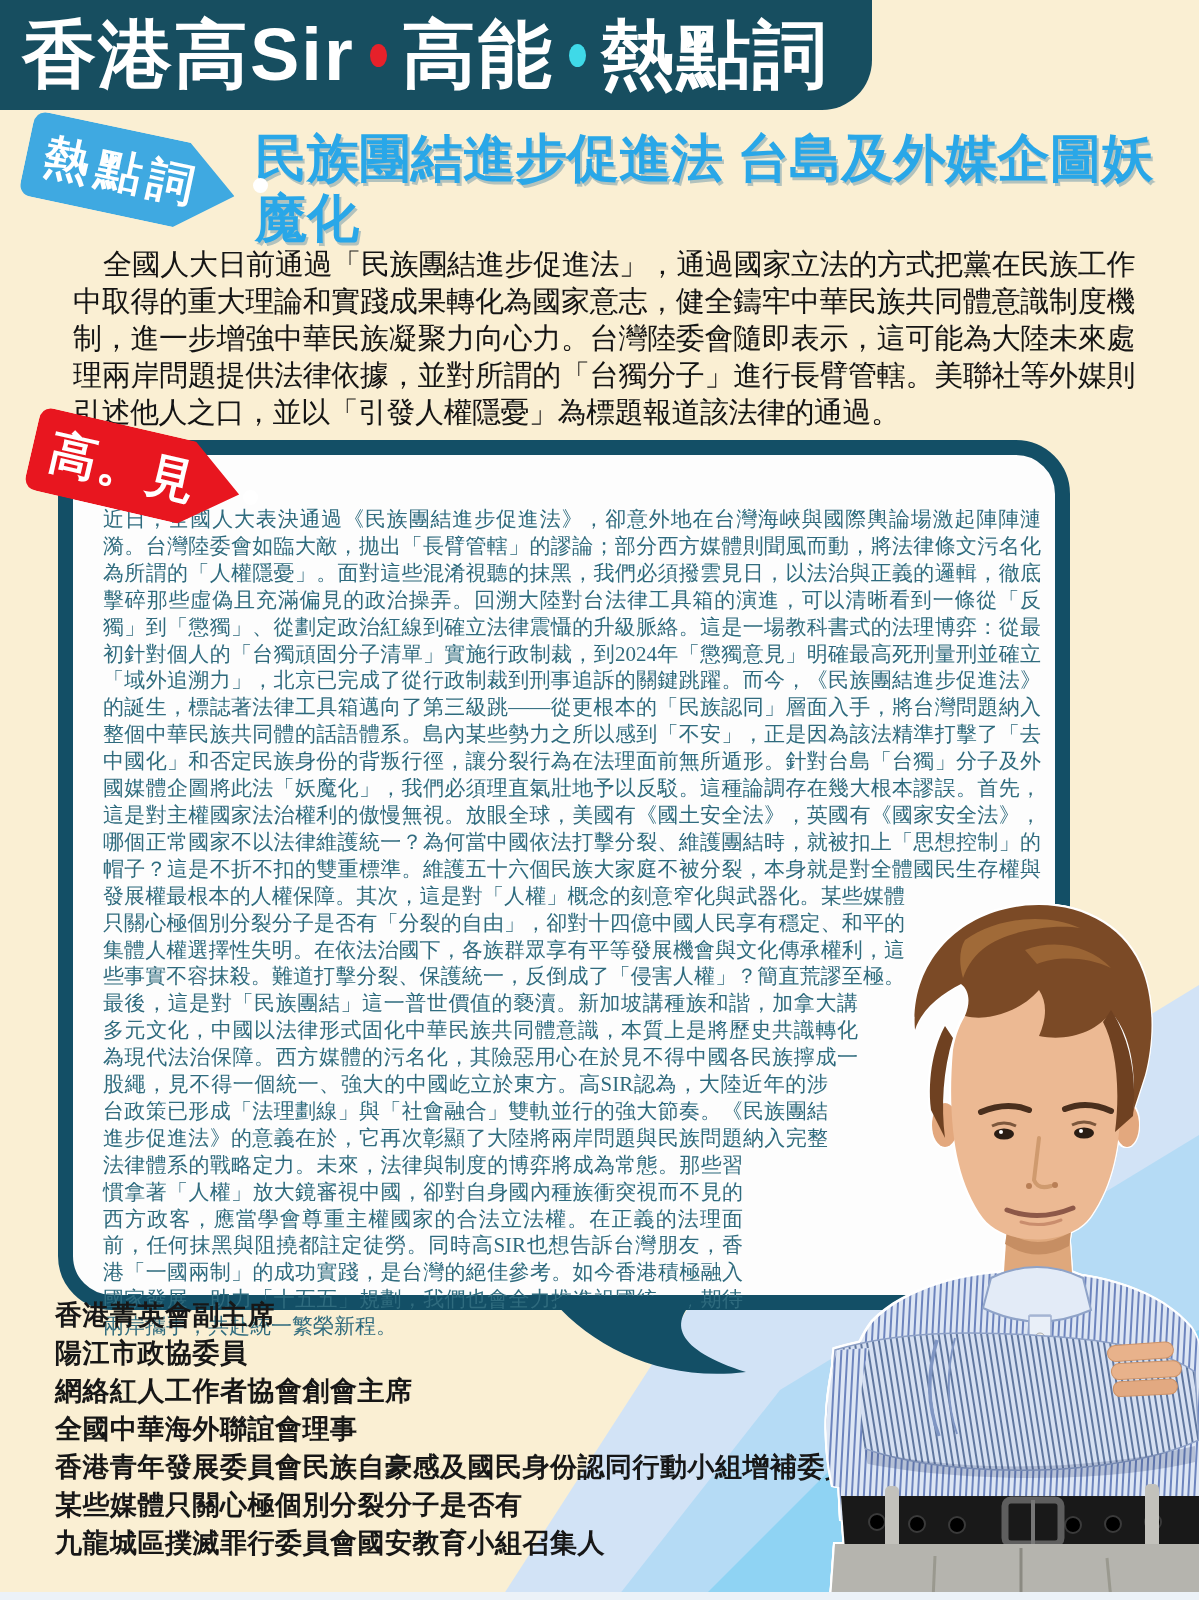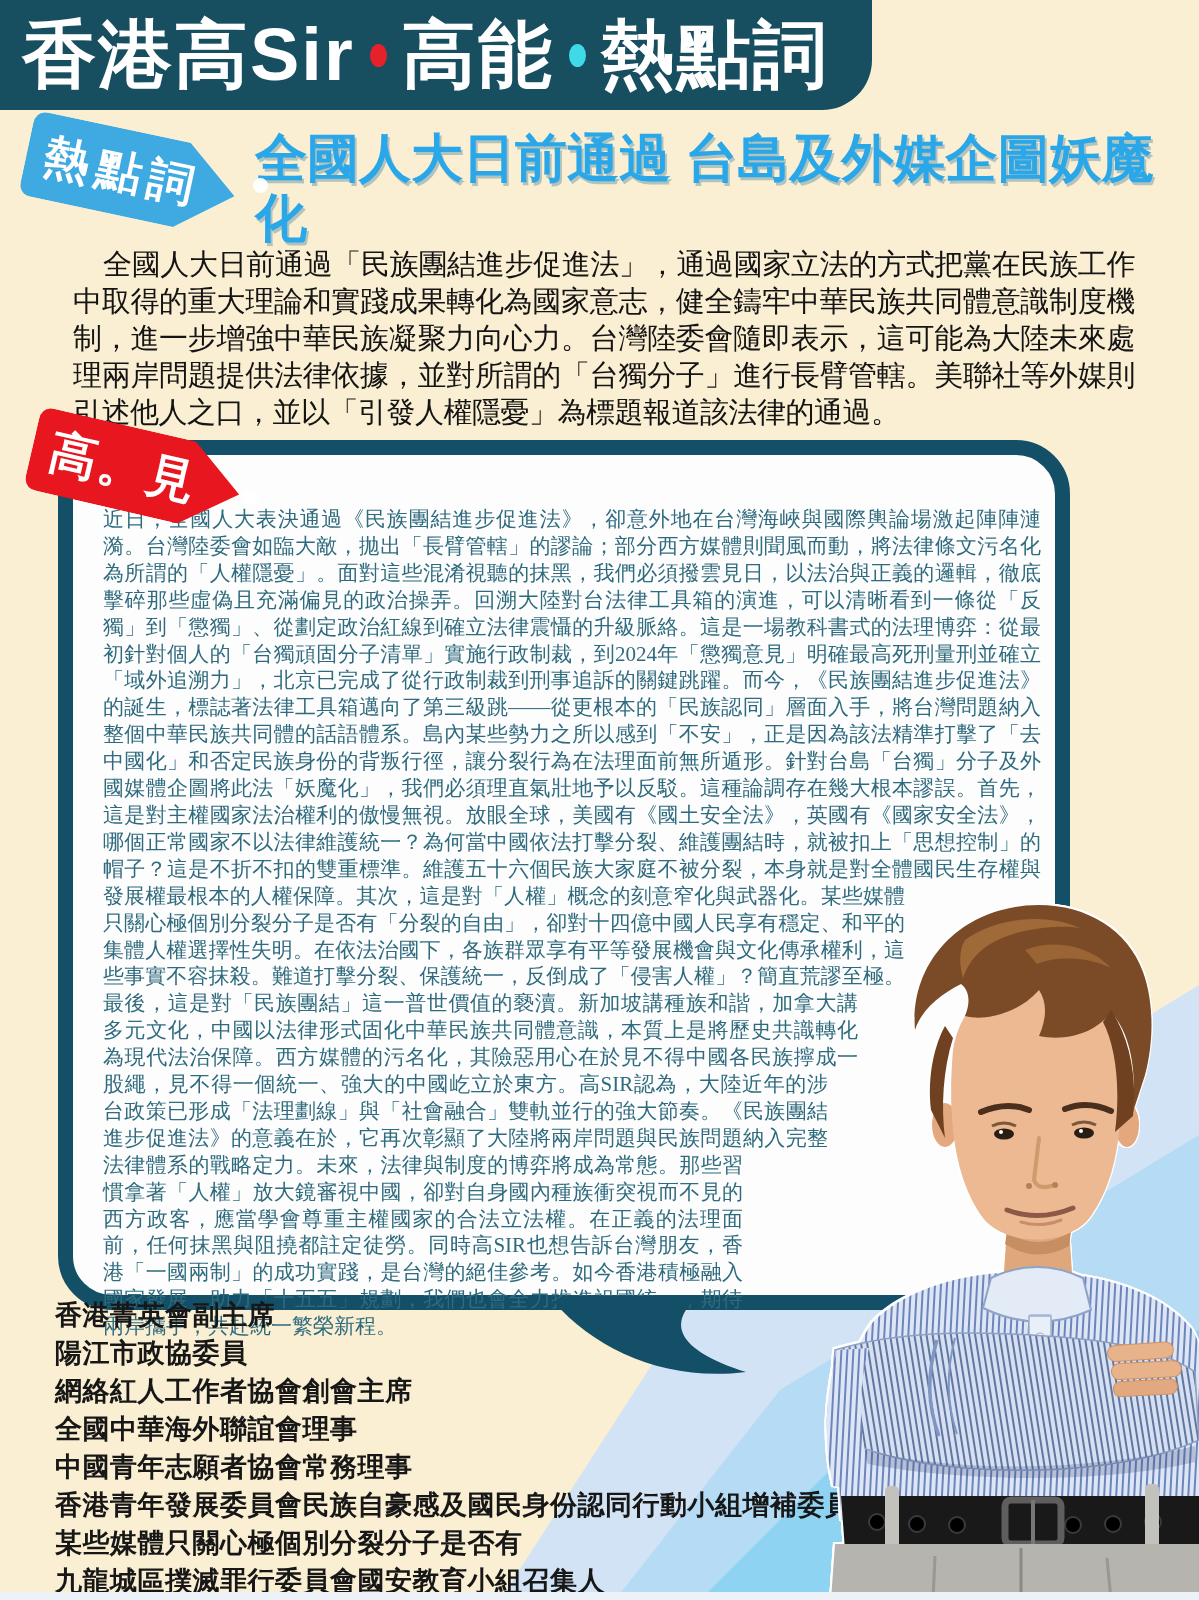--- a/index.html
+++ b/index.html
@@ -92,21 +92,21 @@
 
   <div class="tag hot">
     <svg width="212" height="86" viewBox="0 0 212 86">
       <path d="M14,0 H158 L212,43 L158,86 H14 Q0,86 0,72 V14 Q0,0 14,0 Z" fill="#3FA9E1"></path>
     </svg>
     <span class="tag-label">熱點詞</span>
   </div>
   <div class="tag-hole hot-hole"></div>
 
   <div class="headline">
-    <div>全國人大日前通過 台島及外媒企圖妖魔化</div>
+    <div>民族團結進步促進法 台島及外媒企圖妖魔化</div>
   </div>
 
   <div class="intro">全國人大日前通過「民族團結進步促進法」，通過國家立法的方式把黨在民族工作中取得的重大理論和實踐成果轉化為國家意志，健全鑄牢中華民族共同體意識制度機制，進一步增強中華民族凝聚力向心力。台灣陸委會隨即表示，這可能為大陸未來處理兩岸問題提供法律依據，並對所謂的「台獨分子」進行長臂管轄。美聯社等外媒則引述他人之口，並以「引發人權隱憂」為標題報道該法律的通過。</div>
 
   <div class="bubble">
     <div class="bubble-text">
       <div class="ph-step s0"></div>
       <div class="ph-step s1"></div>
       <div class="ph-step s2"></div>
       <div class="ph-step s3"></div>
@@ -125,21 +125,20 @@
     </svg>
     <span class="tag-label">高。見</span>
   </div>
   <div class="tag-hole op-hole"></div>
 
   <div class="credentials">
       <div class="cred-line">香港菁英會副主席</div>
       <div class="cred-line">陽江市政協委員</div>
       <div class="cred-line">網絡紅人工作者協會創會主席</div>
       <div class="cred-line">全國中華海外聯誼會理事</div>
-      <div class="cred-line">中國青年志願者協會常務理事</div>
       <div class="cred-line">香港青年發展委員會民族自豪感及國民身份認同行動小組增補委員</div>
       <div class="cred-line">某些媒體只關心極個別分裂分子是否有</div>
       <div class="cred-line">九龍城區撲滅罪行委員會國安教育小組召集人</div>
     </div>
 
   <svg class="speaker" viewBox="0 0 384 720" width="384" height="720">
     <defs>
       <pattern id="str1" width="6" height="6" patternUnits="userSpaceOnUse" patternTransform="rotate(3)">
         <rect width="6" height="6" fill="#DDE6F4"></rect>
         <line x1="3" y1="0" x2="3" y2="6" stroke="#6D84BD" stroke-width="2"></line>

